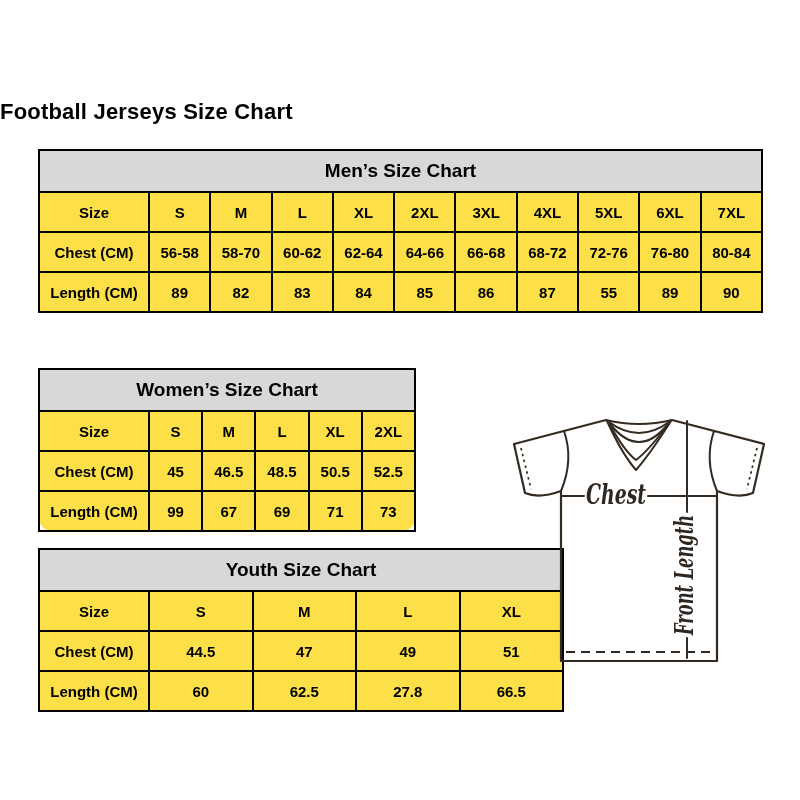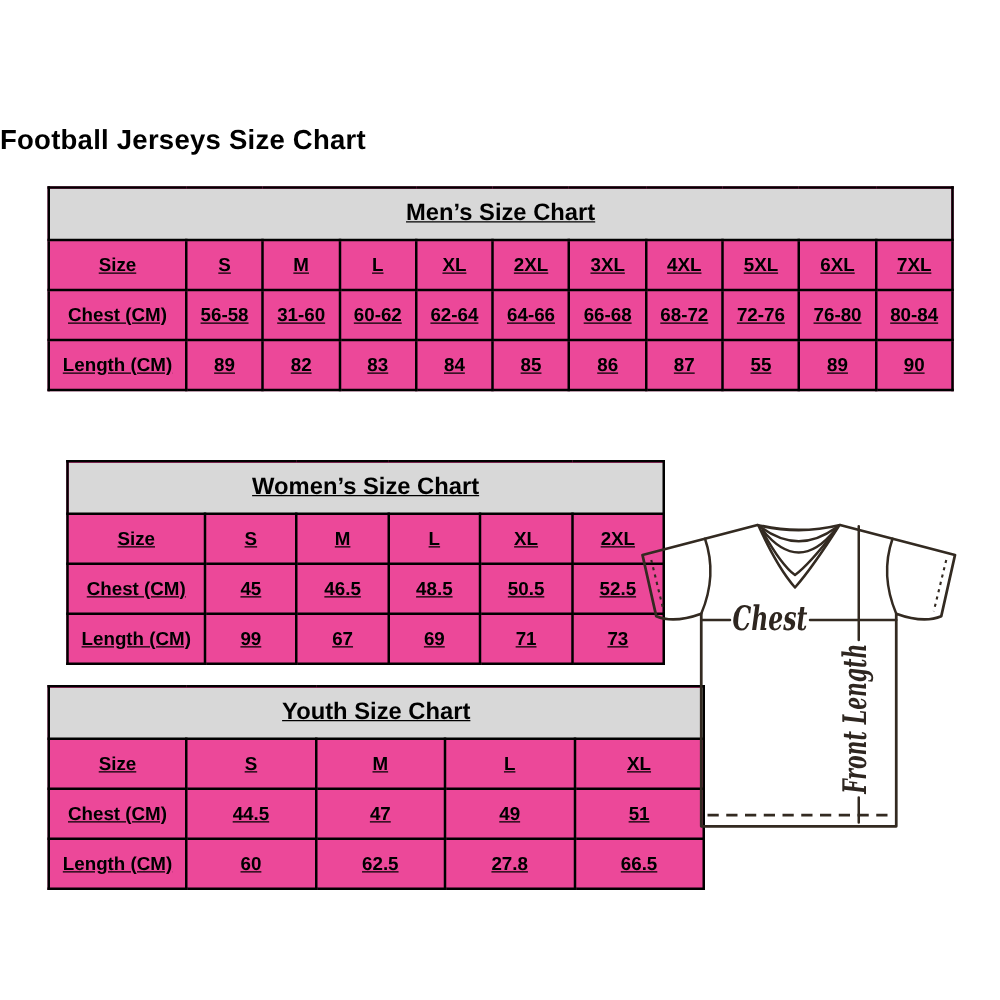--- a/index.html
+++ b/index.html
@@ -6,31 +6,30 @@
   .page {
     position:relative; width:800px; height:800px; background:#ffffff;
     font-family:"Liberation Sans", sans-serif; color:#000; overflow:hidden;
   }
   .title {
     position:absolute; top:99px; left:0; width:780px; margin:0;
     font-size:22px; font-weight:bold; letter-spacing:0.2px;
   }
   table.tbl {
     position:absolute; border-collapse:collapse; table-layout:fixed;
-    background:#ec4899;
-    text-decoration:underline;
+    background:#fde047;
   }
   table.tbl th, table.tbl td {
     border:2px solid #000000; text-align:center; vertical-align:middle;
     font-weight:bold; padding:0; overflow:hidden; white-space:nowrap;
   }
   table.tbl th.tbl-title { background:#d8d8d8; font-size:19px; height:40px; }
   table.tbl td { font-size:15px; height:38px; }
   #mens   { left:38px; top:149px; width:725px; }
-  #womens { left:53px; top:368px; width:479px; }
+  #womens { left:38px; top:368px; width:378px;border-radius:16px; }
   #youth  { left:38px; top:548px; width:526px; }
   .diagram { position:absolute; left:505px; top:402px; width:280px; height:280px; }
   .jline   { fill:none; stroke:#332a21; stroke-width:2.2; stroke-linejoin:round; stroke-linecap:round; }
   .jthin   { fill:none; stroke:#332a21; stroke-width:2;   stroke-linejoin:round; stroke-linecap:round; }
   .jdot    { fill:none; stroke:#332a21; stroke-width:1.7; stroke-dasharray:2.5,3.5; }
   .jdash   { fill:none; stroke:#332a21; stroke-width:2.2; stroke-dasharray:9,6; }
   .jtext   {
     fill:#2e2620; font-family:"DejaVu Serif", serif;
     font-style:italic; font-weight:bold;
   }
@@ -71,21 +70,21 @@
           <td>2XL</td>
           <td>3XL</td>
           <td>4XL</td>
           <td>5XL</td>
           <td>6XL</td>
           <td>7XL</td>
         </tr>
         <tr>
           <td>Chest (CM)</td>
           <td>56-58</td>
-          <td>31-60</td>
+          <td>58-70</td>
           <td>60-62</td>
           <td>62-64</td>
           <td>64-66</td>
           <td>66-68</td>
           <td>68-72</td>
           <td>72-76</td>
           <td>76-80</td>
           <td>80-84</td>
         </tr>
         <tr>

